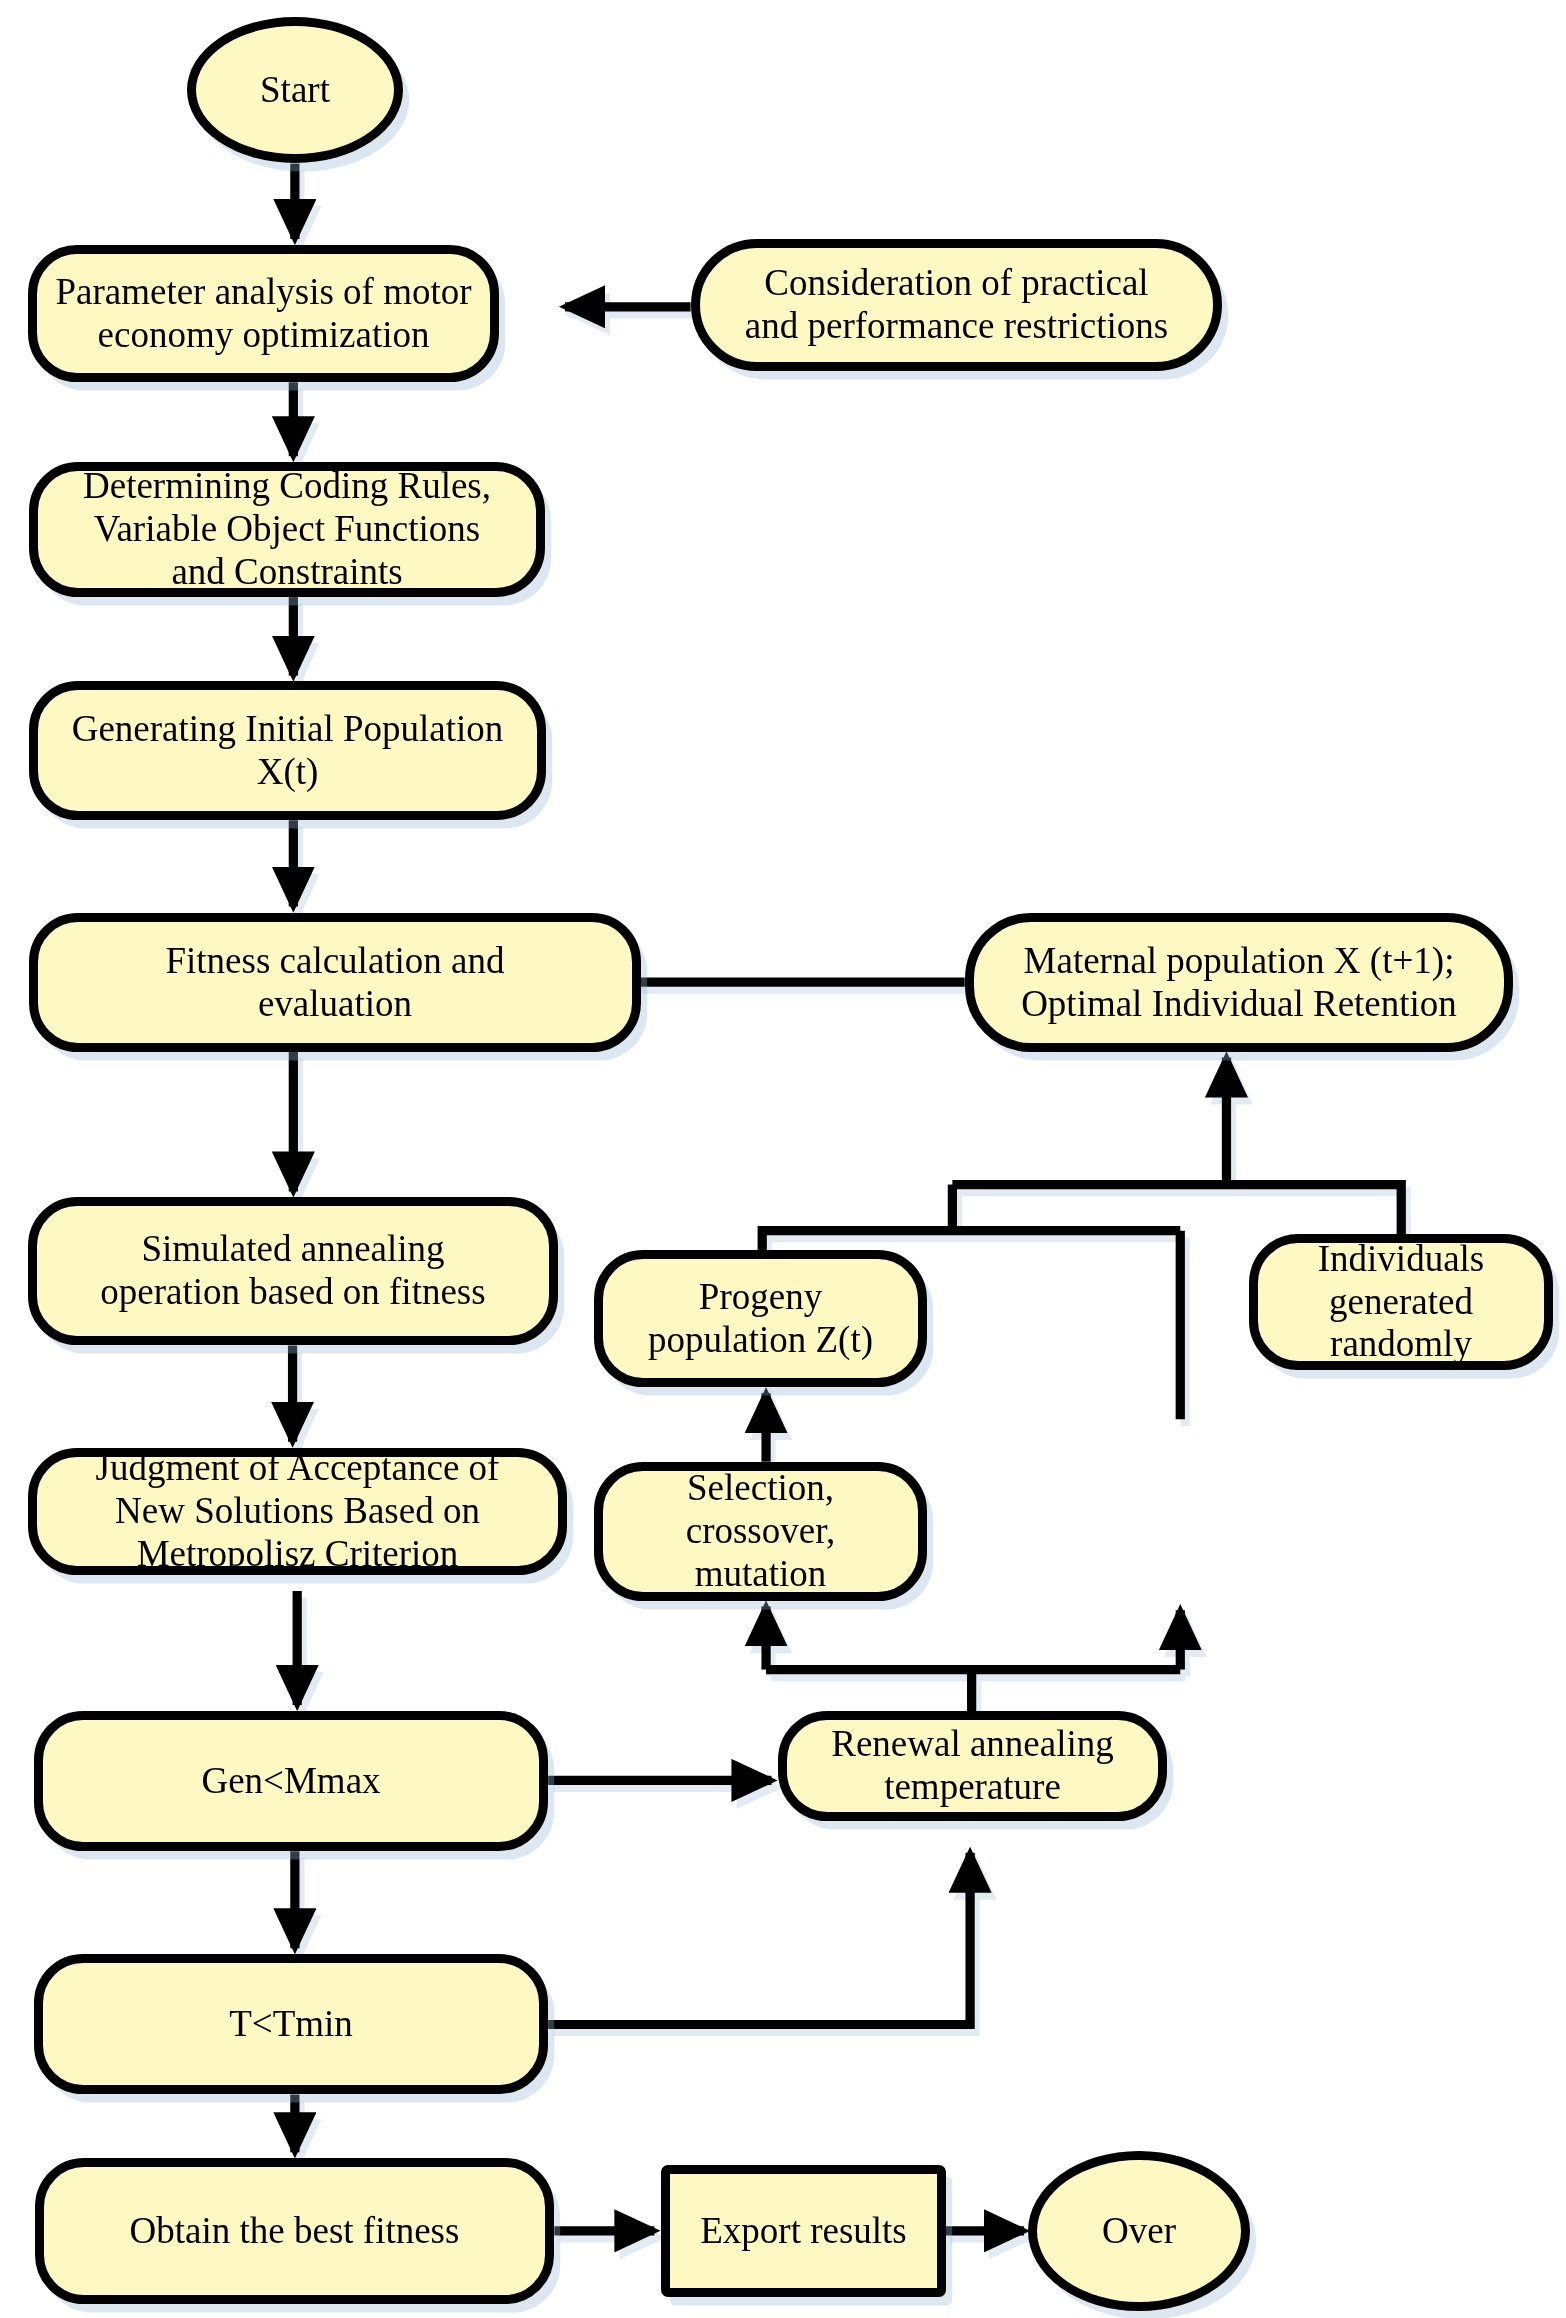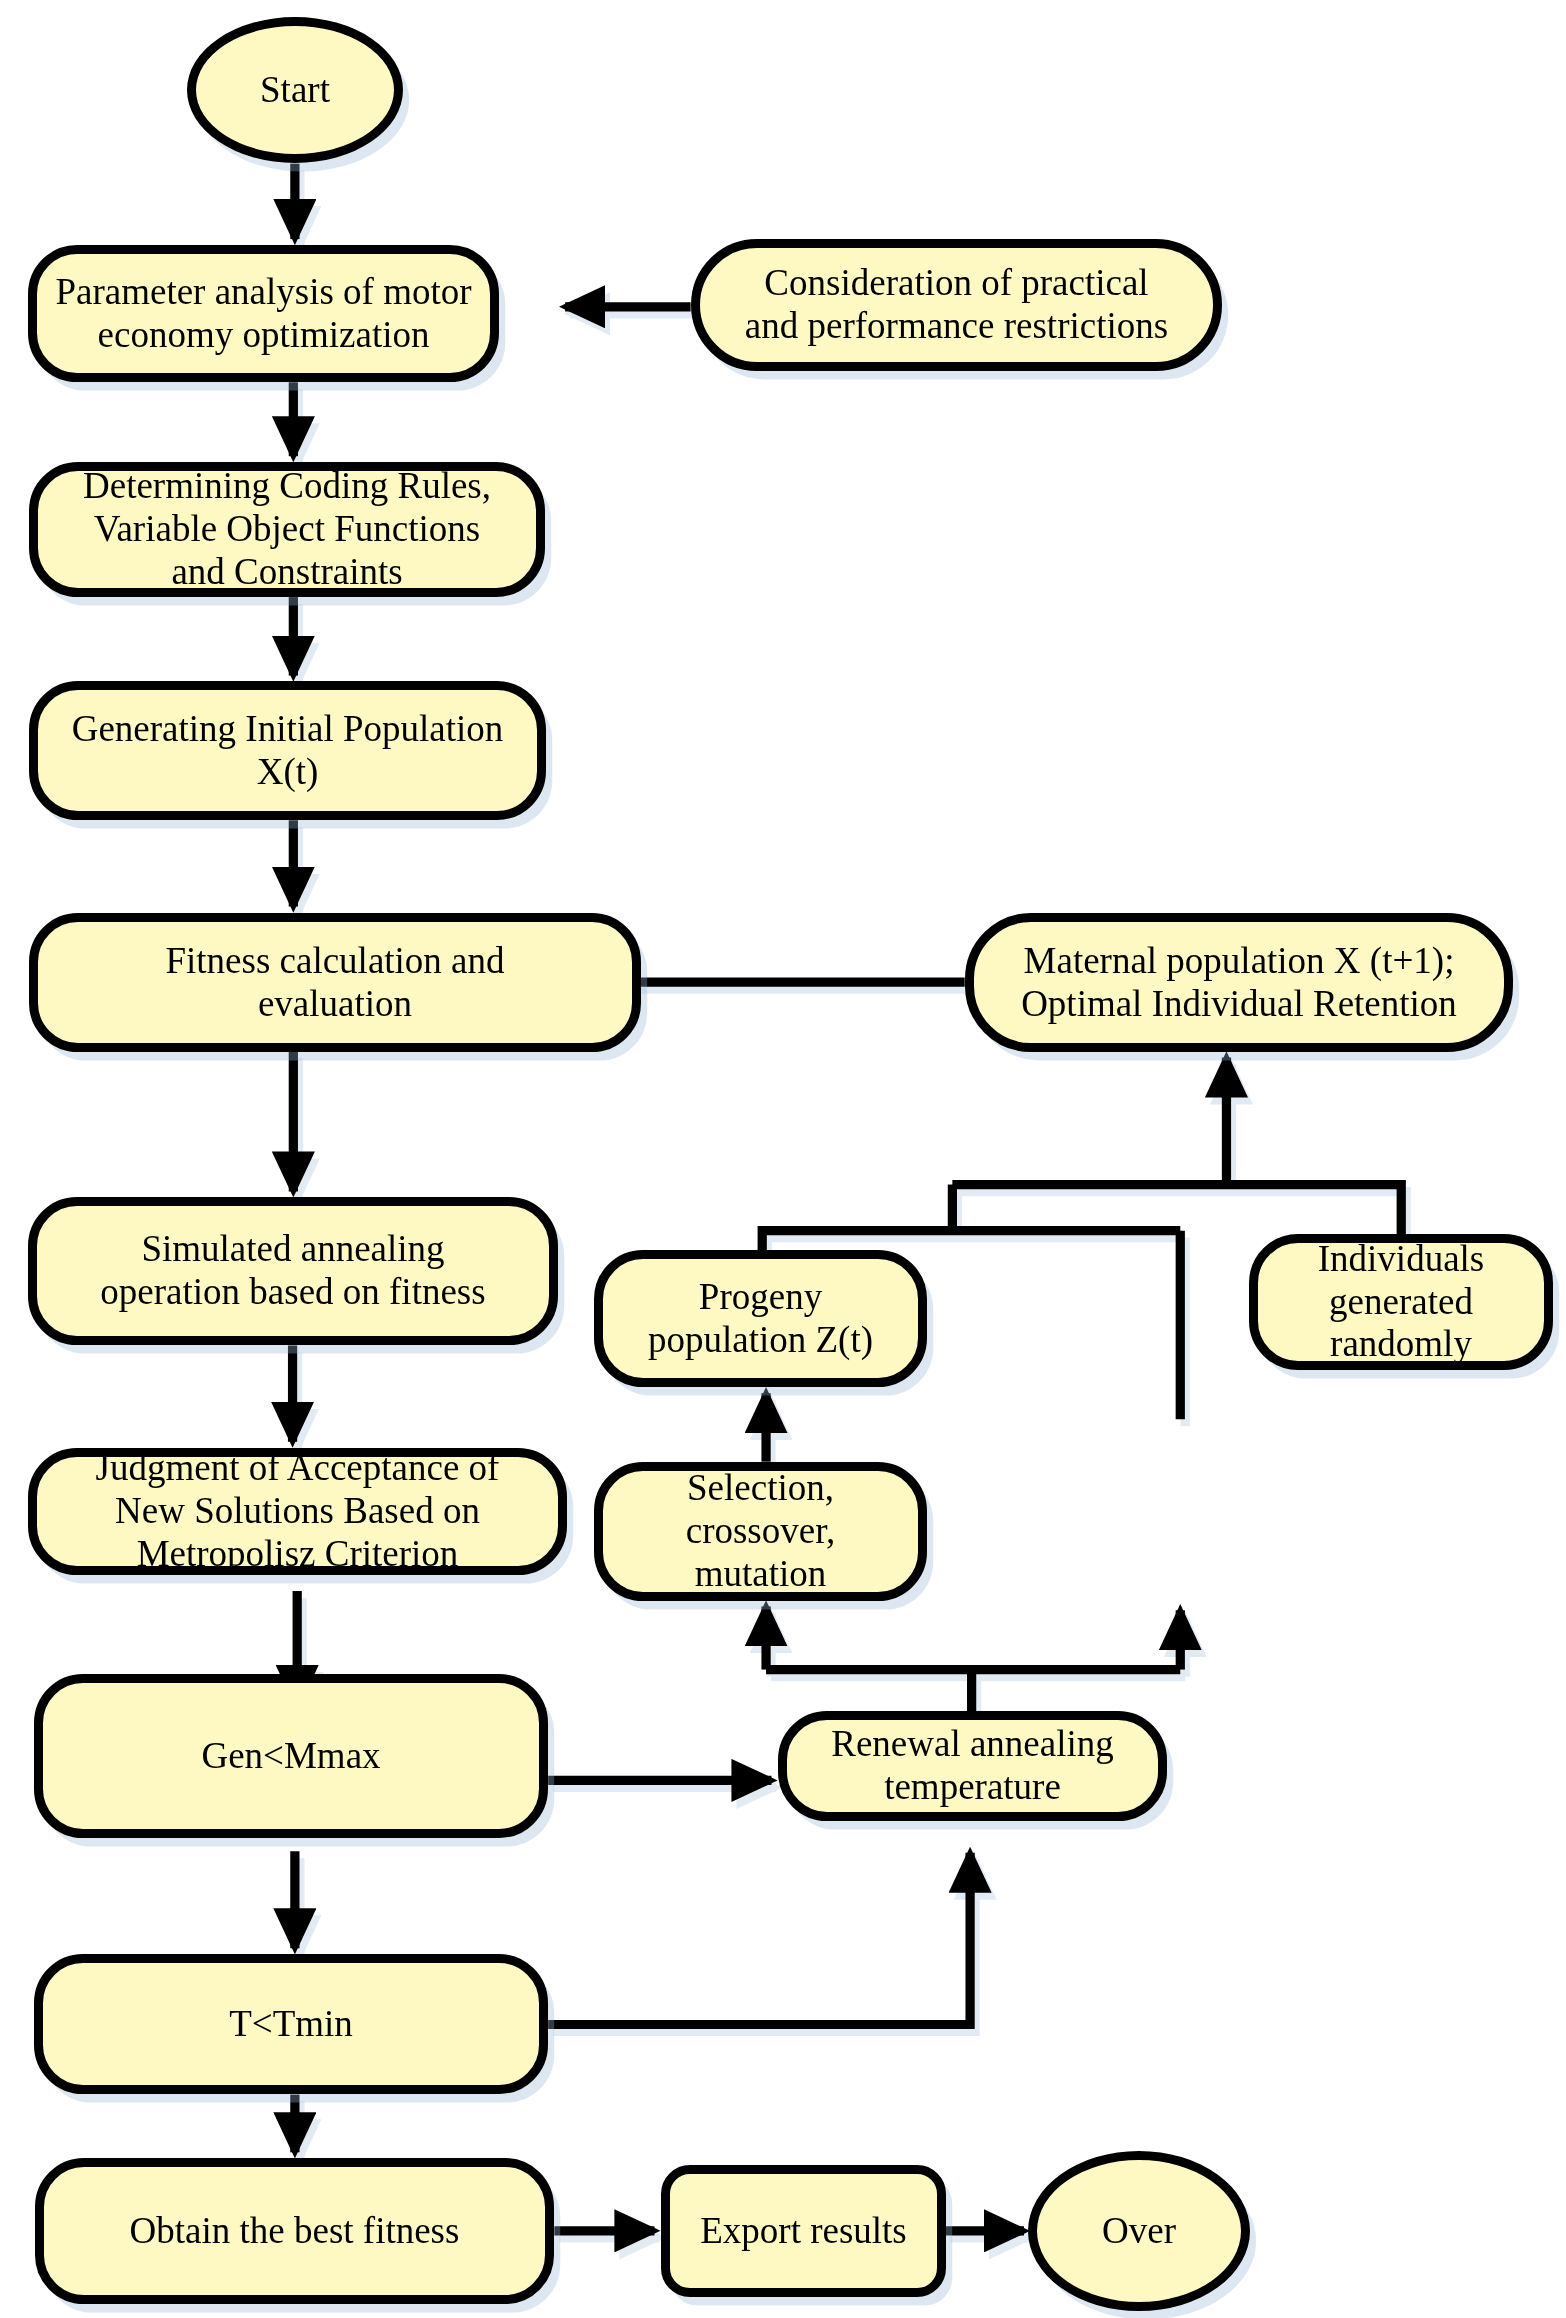--- a/index.html
+++ b/index.html
@@ -114,38 +114,38 @@
 Metropolisz Criterion</span>
   </div>
 
   <div class="node" style="left:594px;top:1462px;width:333px;height:139px">
     <span class="lbl">Selection,
 crossover,
 mutation</span>
   </div>
 
 
-  <div class="node" style="left:34px;top:1674px;width:514px;height:164px">
+  <div class="node" style="left:34px;top:1711px;width:514px;height:140px">
     <span class="lbl">Gen&lt;Mmax</span>
   </div>
 
   <div class="node" style="left:778px;top:1711px;width:389px;height:110px">
     <span class="lbl">Renewal annealing
 temperature</span>
   </div>
 
   <div class="node" style="left:34px;top:1954px;width:514px;height:140px">
     <span class="lbl">T&lt;Tmin</span>
   </div>
 
   <div class="node" style="left:35px;top:2158px;width:519px;height:146px">
     <span class="lbl">Obtain the best fitness</span>
   </div>
 
-  <div class="node" style="left:661px;top:2165px;width:285px;height:132px;border-radius:29px">
+  <div class="node" style="left:661px;top:2165px;width:285px;height:132px;border-radius:7px">
     <span class="lbl">Export results</span>
   </div>
 
   <div class="node ellipse" style="left:1028px;top:2151px;width:222px;height:160px">
     <span class="lbl">Over</span>
   </div>
 
 </div>
 
 

